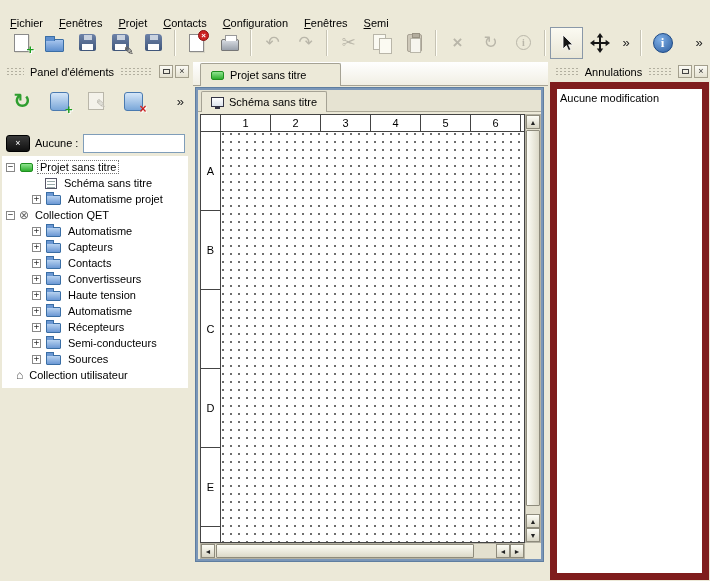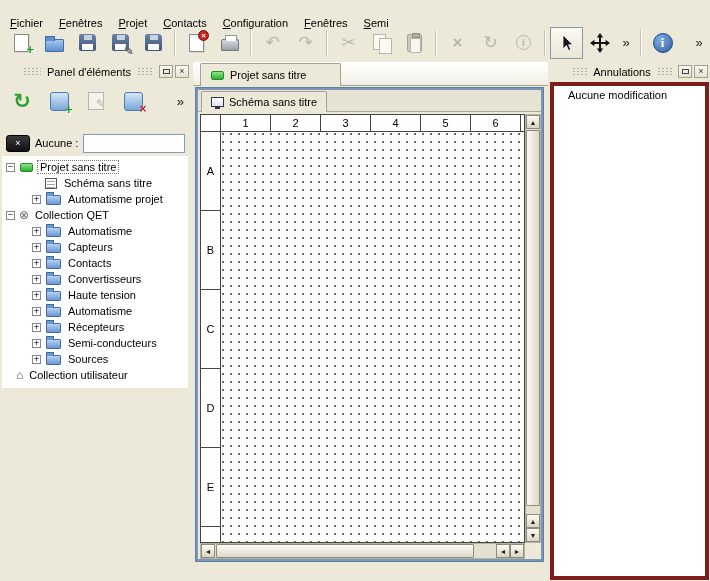--- a/index.html
+++ b/index.html
@@ -40,21 +40,21 @@
   .i-copy::before { left:0; top:0; } .i-copy::after { left:6px; top:4px; }
   .i-paste { position:relative; width:15px; height:18px; background:#cfc9ba; border:1px solid #a9a395; border-radius:2px; }
   .i-paste::before { content:""; position:absolute; left:2px; top:3px; width:9px; height:13px; background:#f6f5ee; border:1px solid #b9b6a9; }
   .i-paste::after { content:""; position:absolute; left:4px; top:-2px; width:6px; height:3px; background:#b3ad9e; border:1px solid #979182; }
   .i-circle { width:15px; height:15px; border-radius:50%; border:1px solid #b9b6a9; color:#b9b6a9; font-size:10px; font-weight:bold; display:flex; align-items:center; justify-content:center; font-family:"Liberation Serif","DejaVu Serif",serif; }
   .i-help { width:20px; height:20px; border-radius:50%; background:radial-gradient(circle at 35% 30%,#7fb0e8,#2c5d9e); border:1px solid #1d4a86; color:#fff; font-weight:bold; font-size:13px; display:flex; align-items:center; justify-content:center; font-family:"Liberation Serif","DejaVu Serif",serif; }
 
   
   .ldock { position:absolute; left:0; top:62px; width:191px; height:519px; }
   .rdock { position:absolute; left:549px; top:62px; width:161px; height:519px;text-decoration:underline; }
-  .dock-head { position:absolute; left:19px; top:2px; right:2px; height:15px; display:flex; align-items:center; }
+  .dock-head { position:absolute; left:2px; top:2px; right:2px; height:15px; display:flex; align-items:center; }
   .grip { height:9px; background-image:radial-gradient(#b2af9f 1px, transparent 1.3px); background-size:4px 3px; margin:0 4px; }
   .grip.fix { width:18px; flex:none; } .grip.fill { flex:1; }
   .dock-title { white-space:nowrap; padding:0 2px; }
   .dbtn { width:14px; height:13px; border:1px solid #a39f8d; background:linear-gradient(#fbfaf4,#e4e1d0); margin-left:2px; display:flex; align-items:center; justify-content:center; font-size:9px; line-height:1; color:#333; flex:none; }
   .float-glyph { width:7px; height:5px; border:1px solid #444; }
 
   
   .ptoolbar { position:absolute; left:2px; top:20px; right:2px; height:38px; display:flex; align-items:center; gap:7px; padding-left:5px; }
   .pbtn { width:30px; height:30px; display:flex; align-items:center; justify-content:center; position:relative; flex:none; }
   .g-refresh { font-size:21px; font-weight:bold; color:#2f9e2f; }
@@ -106,21 +106,21 @@
 
   
   .vscroll { position:absolute; right:0; top:24px; width:16px; height:429px; background:#e3e0cf; border:1px solid #b5b2a3; }
   .hscroll { position:absolute; left:2px; bottom:0; width:325px; height:16px; background:#e3e0cf; border:1px solid #b5b2a3; }
   .sbtn { position:absolute; width:14px; height:14px; background:linear-gradient(#fdfdf6,#d8d5c4); border:1px solid #8e8b7c; display:flex; align-items:center; justify-content:center; font-size:7px; line-height:1; color:#222; }
   .vthumb { position:absolute; left:0; top:15px; width:14px; height:376px; background:linear-gradient(90deg,#fdfdf6,#dcd9c8); border:1px solid #8e8b7c; border-radius:1px; }
   .hthumb { position:absolute; top:0; left:15px; width:258px; height:14px; background:linear-gradient(#fdfdf6,#dcd9c8); border:1px solid #8e8b7c; border-radius:1px; }
   .sb-corner { position:absolute; right:0; bottom:0; width:16px; height:16px; background:#ece9d8; }
 
   
-  .rcontent { position:absolute; left:1px; right:1px; top:20px; bottom:1px; background:#fff; border:4px solid #7f1d1d; padding:3px 14px; }
+  .rcontent { position:absolute; left:1px; right:1px; top:20px; bottom:1px; background:#fff; border:7px solid #7f1d1d; padding:3px 3px; }
 </style>
 </head>
 <body>
 
 <div id="app">
 
   <div class="menubar">
     <span class="menu-item">Fichier</span>
     <span class="menu-item">Fenêtres</span>
     <span class="menu-item">Projet</span>

